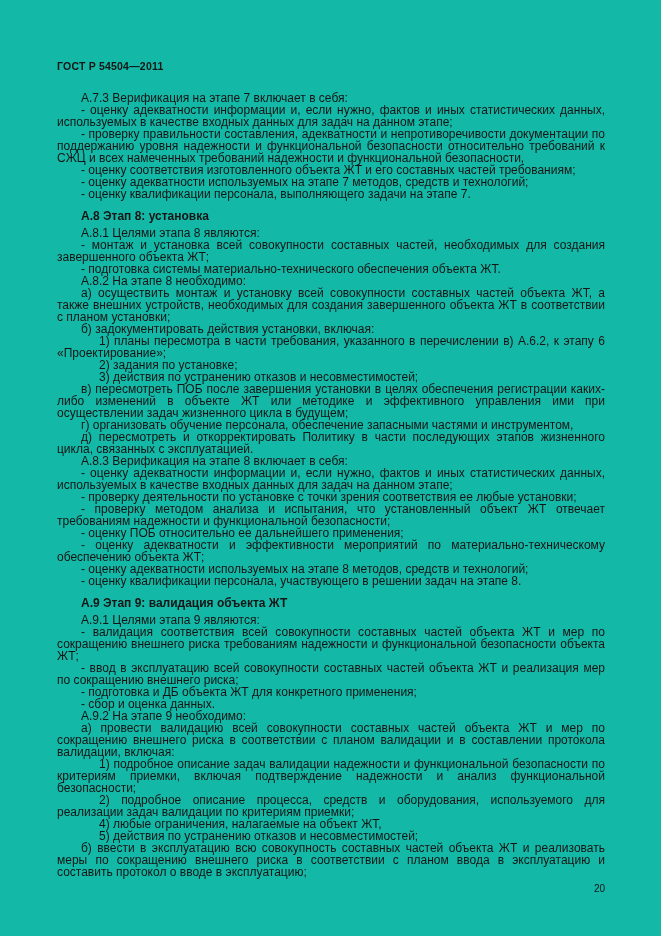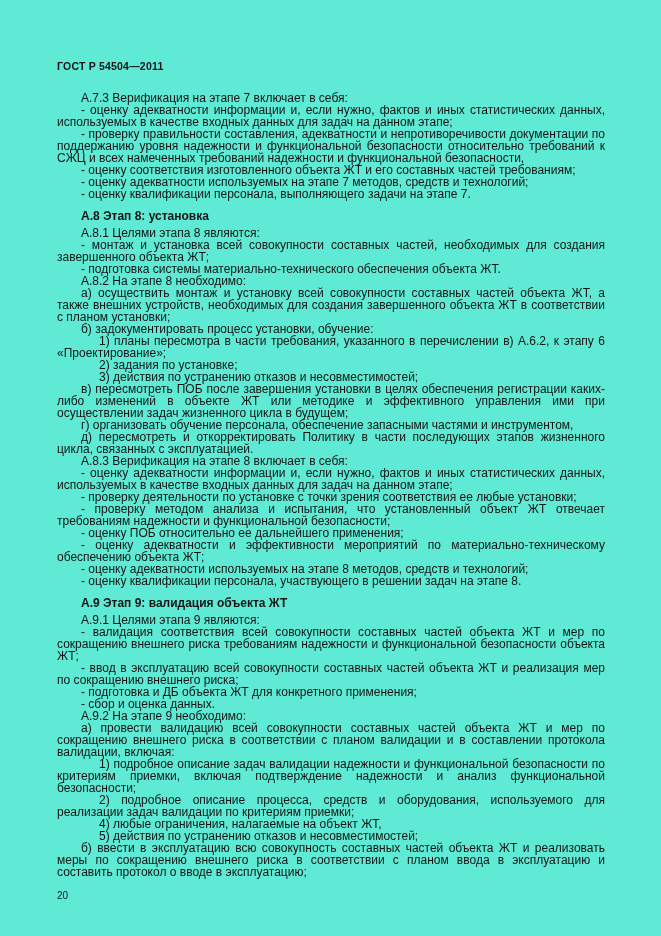--- a/index.html
+++ b/index.html
@@ -1,20 +1,20 @@
 <!DOCTYPE html>
 <html lang="ru"><head>
 <meta charset="utf-8">
 <style>
   html, body { margin: 0; padding: 0; background: #ffffff; }
   .page {
     width: 661px;
     height: 936px;
     box-sizing: border-box;
-    background: #5eead4;
+    background: #14b8a6;
     color: #151515;
     font-family: "Liberation Sans", "DejaVu Sans", sans-serif;
     padding: 60px 56px 0 57px;
     overflow: hidden;
     position: relative;
   }
   .doc-header {
     font-size: 10.5px;
     font-weight: bold;
     letter-spacing: 0.2px;
@@ -32,21 +32,22 @@
   .doc-body p.h {
     font-weight: bold;
     text-align: left;
     margin: 10px 0 5px 0;
   }
   .doc-body p.p2 {
     text-indent: 42px;
   }
   .doc-footer {
     font-size: 10px;
-    margin-top: 12px;
+    margin-top: 5px;
+    text-align: right;
   }
 </style>
 </head>
 <body>
 
 <div class="page">
   <div class="doc-header">ГОСТ Р 54504—2011</div>
 
   <div class="doc-body">
       <p class="p">А.7.3  Верификация на этапе 7 включает в себя:</p>
@@ -54,21 +55,21 @@
       <p class="p">-  проверку правильности составления, адекватности и непротиворечивости документации по поддержанию уровня надежности и функциональной безопасности относительно требований к СЖЦ и всех намеченных требований надежности и функциональной безопасности,</p>
       <p class="p">-  оценку соответствия изготовленного объекта ЖТ и его составных частей требованиям;</p>
       <p class="p">-  оценку адекватности используемых на этапе 7 методов, средств и технологий;</p>
       <p class="p">-  оценку квалификации персонала, выполняющего задачи на этапе 7.</p>
       <p class="h">А.8  Этап 8: установка</p>
       <p class="p">А.8.1  Целями этапа 8 являются:</p>
       <p class="p">-  монтаж и установка всей совокупности составных частей, необходимых для создания завершенного объекта ЖТ;</p>
       <p class="p">-  подготовка системы материально-технического обеспечения объекта ЖТ.</p>
       <p class="p">А.8.2  На этапе 8 необходимо:</p>
       <p class="p">а)  осуществить монтаж и установку всей совокупности составных частей объекта ЖТ, а также внешних устройств, необходимых для создания завершенного объекта ЖТ в соответствии с планом установки;</p>
-      <p class="p">б)  задокументировать процесс установки, обучение:</p>
+      <p class="p">б)  задокументировать действия установки, включая:</p>
       <p class="p2">1)  планы пересмотра в части требования, указанного в перечислении в) А.6.2, к этапу 6 «Проектирование»;</p>
       <p class="p2">2)  задания по установке;</p>
       <p class="p2">3)  действия по устранению отказов и несовместимостей;</p>
       <p class="p">в)  пересмотреть ПОБ после завершения установки в целях обеспечения регистрации каких-либо изменений в объекте ЖТ или методике и эффективного управления ими при осуществлении задач жизненного цикла в будущем;</p>
       <p class="p">г)  организовать обучение персонала, обеспечение запасными частями и инструментом,</p>
       <p class="p">д)  пересмотреть и откорректировать Политику в части последующих этапов жизненного цикла, связанных с эксплуатацией.</p>
       <p class="p">А.8.3  Верификация на этапе 8 включает в себя:</p>
       <p class="p">-  оценку адекватности информации и, если нужно, фактов и иных статистических данных, используемых в качестве входных данных для задач на данном этапе;</p>
       <p class="p">-  проверку деятельности по установке с точки зрения соответствия ее любые установки;</p>
       <p class="p">-  проверку методом анализа и испытания, что установленный объект ЖТ отвечает требованиям надежности и функциональной безопасности;</p>

